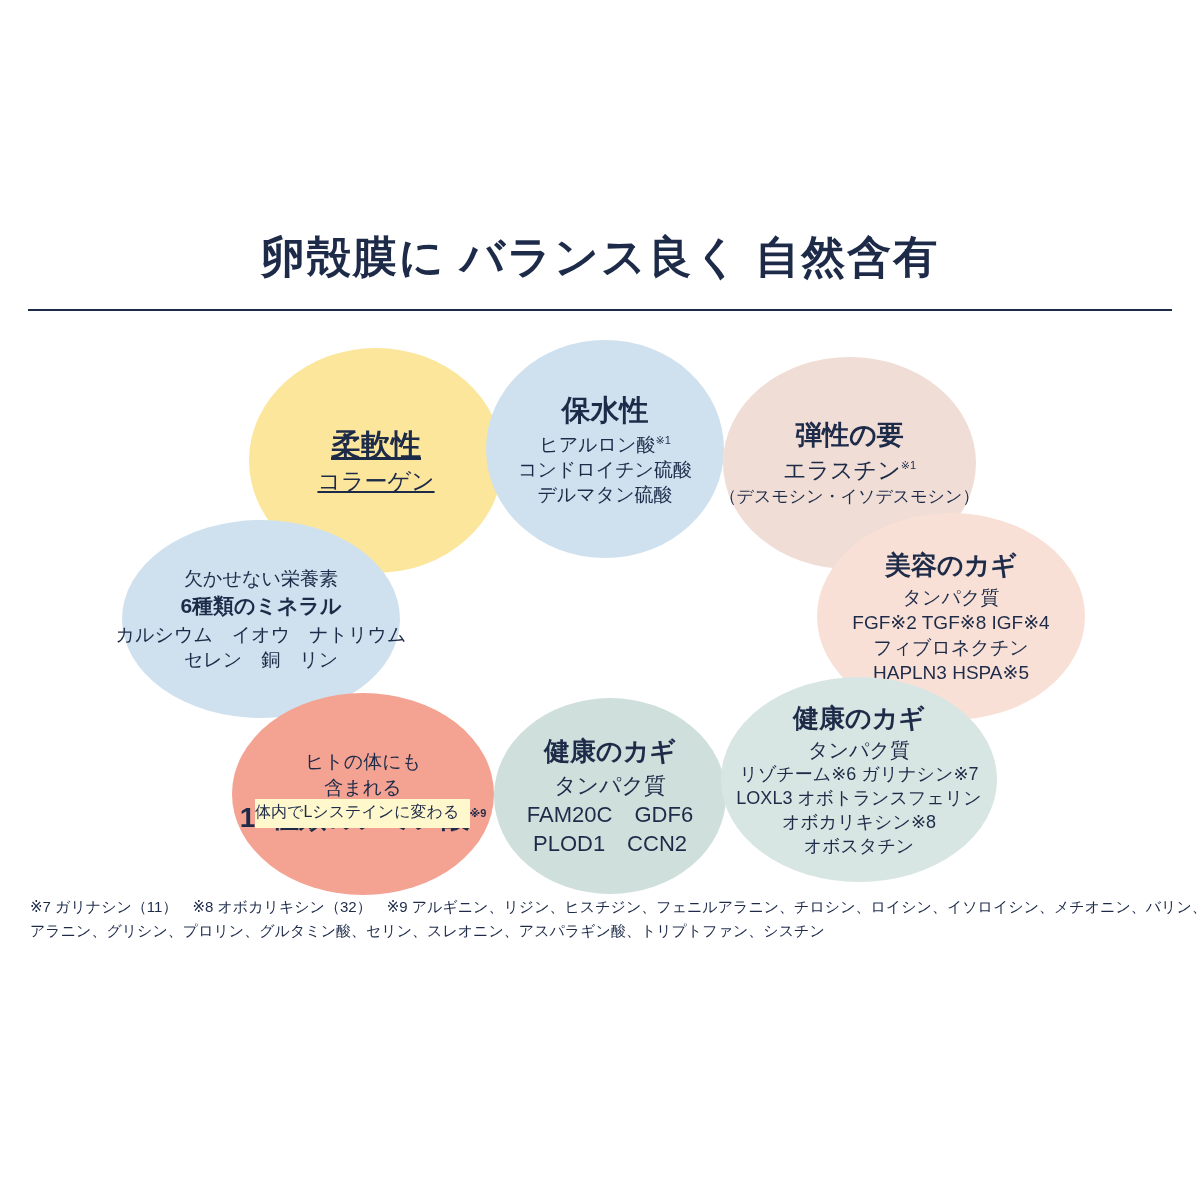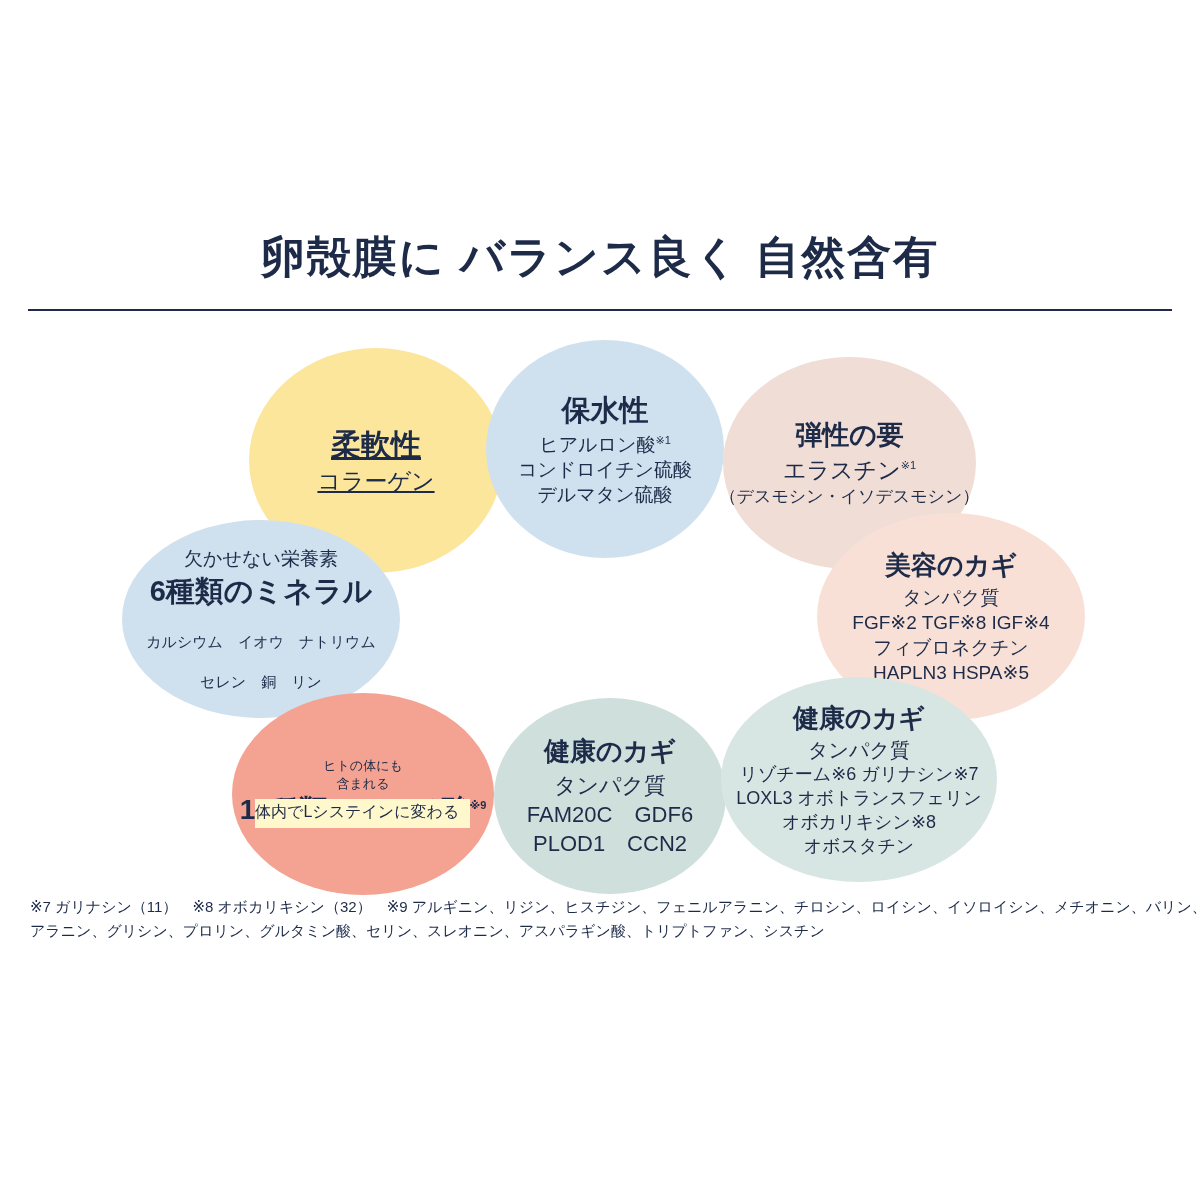--- a/index.html
+++ b/index.html
@@ -117,36 +117,36 @@
   }
   #b-dansei .head { font-size: 27px; }
   #b-dansei .line.lg { font-size: 23px; }
 
   #b-mineral {
     left: 122px; top: 200px;
     width: 278px; height: 198px;
     background: #cfe1ee;
   }
   #b-mineral .sub-small { font-size: 19px; }
-  #b-mineral .head { font-size: 29px; }
-  #b-mineral .line { font-size: 15px; margin-top: 20px; }
+  #b-mineral .head { font-size: 21px; }
+  #b-mineral .line { font-size: 19px; }
 
   #b-biyou {
     left: 817px; top: 193px;
     width: 268px; height: 207px;
     background: #f8e0d6;
   }
   #b-biyou .head { font-size: 26px; }
 
   #b-amino {
     left: 232px; top: 373px;
     width: 262px; height: 202px;
     background: #f4a291;
   }
-  #b-amino .line.sm { font-size: 13px; }
+  #b-amino .line.sm { font-size: 19px; }
   #b-amino .head { font-size: 28px; }
 
   #b-kenkou1 {
     left: 494px; top: 378px;
     width: 232px; height: 196px;
     background: #cfdfdc;
   }
   #b-kenkou1 .head { font-size: 26px; }
   #b-kenkou1 .line { font-size: 22px; }
 

